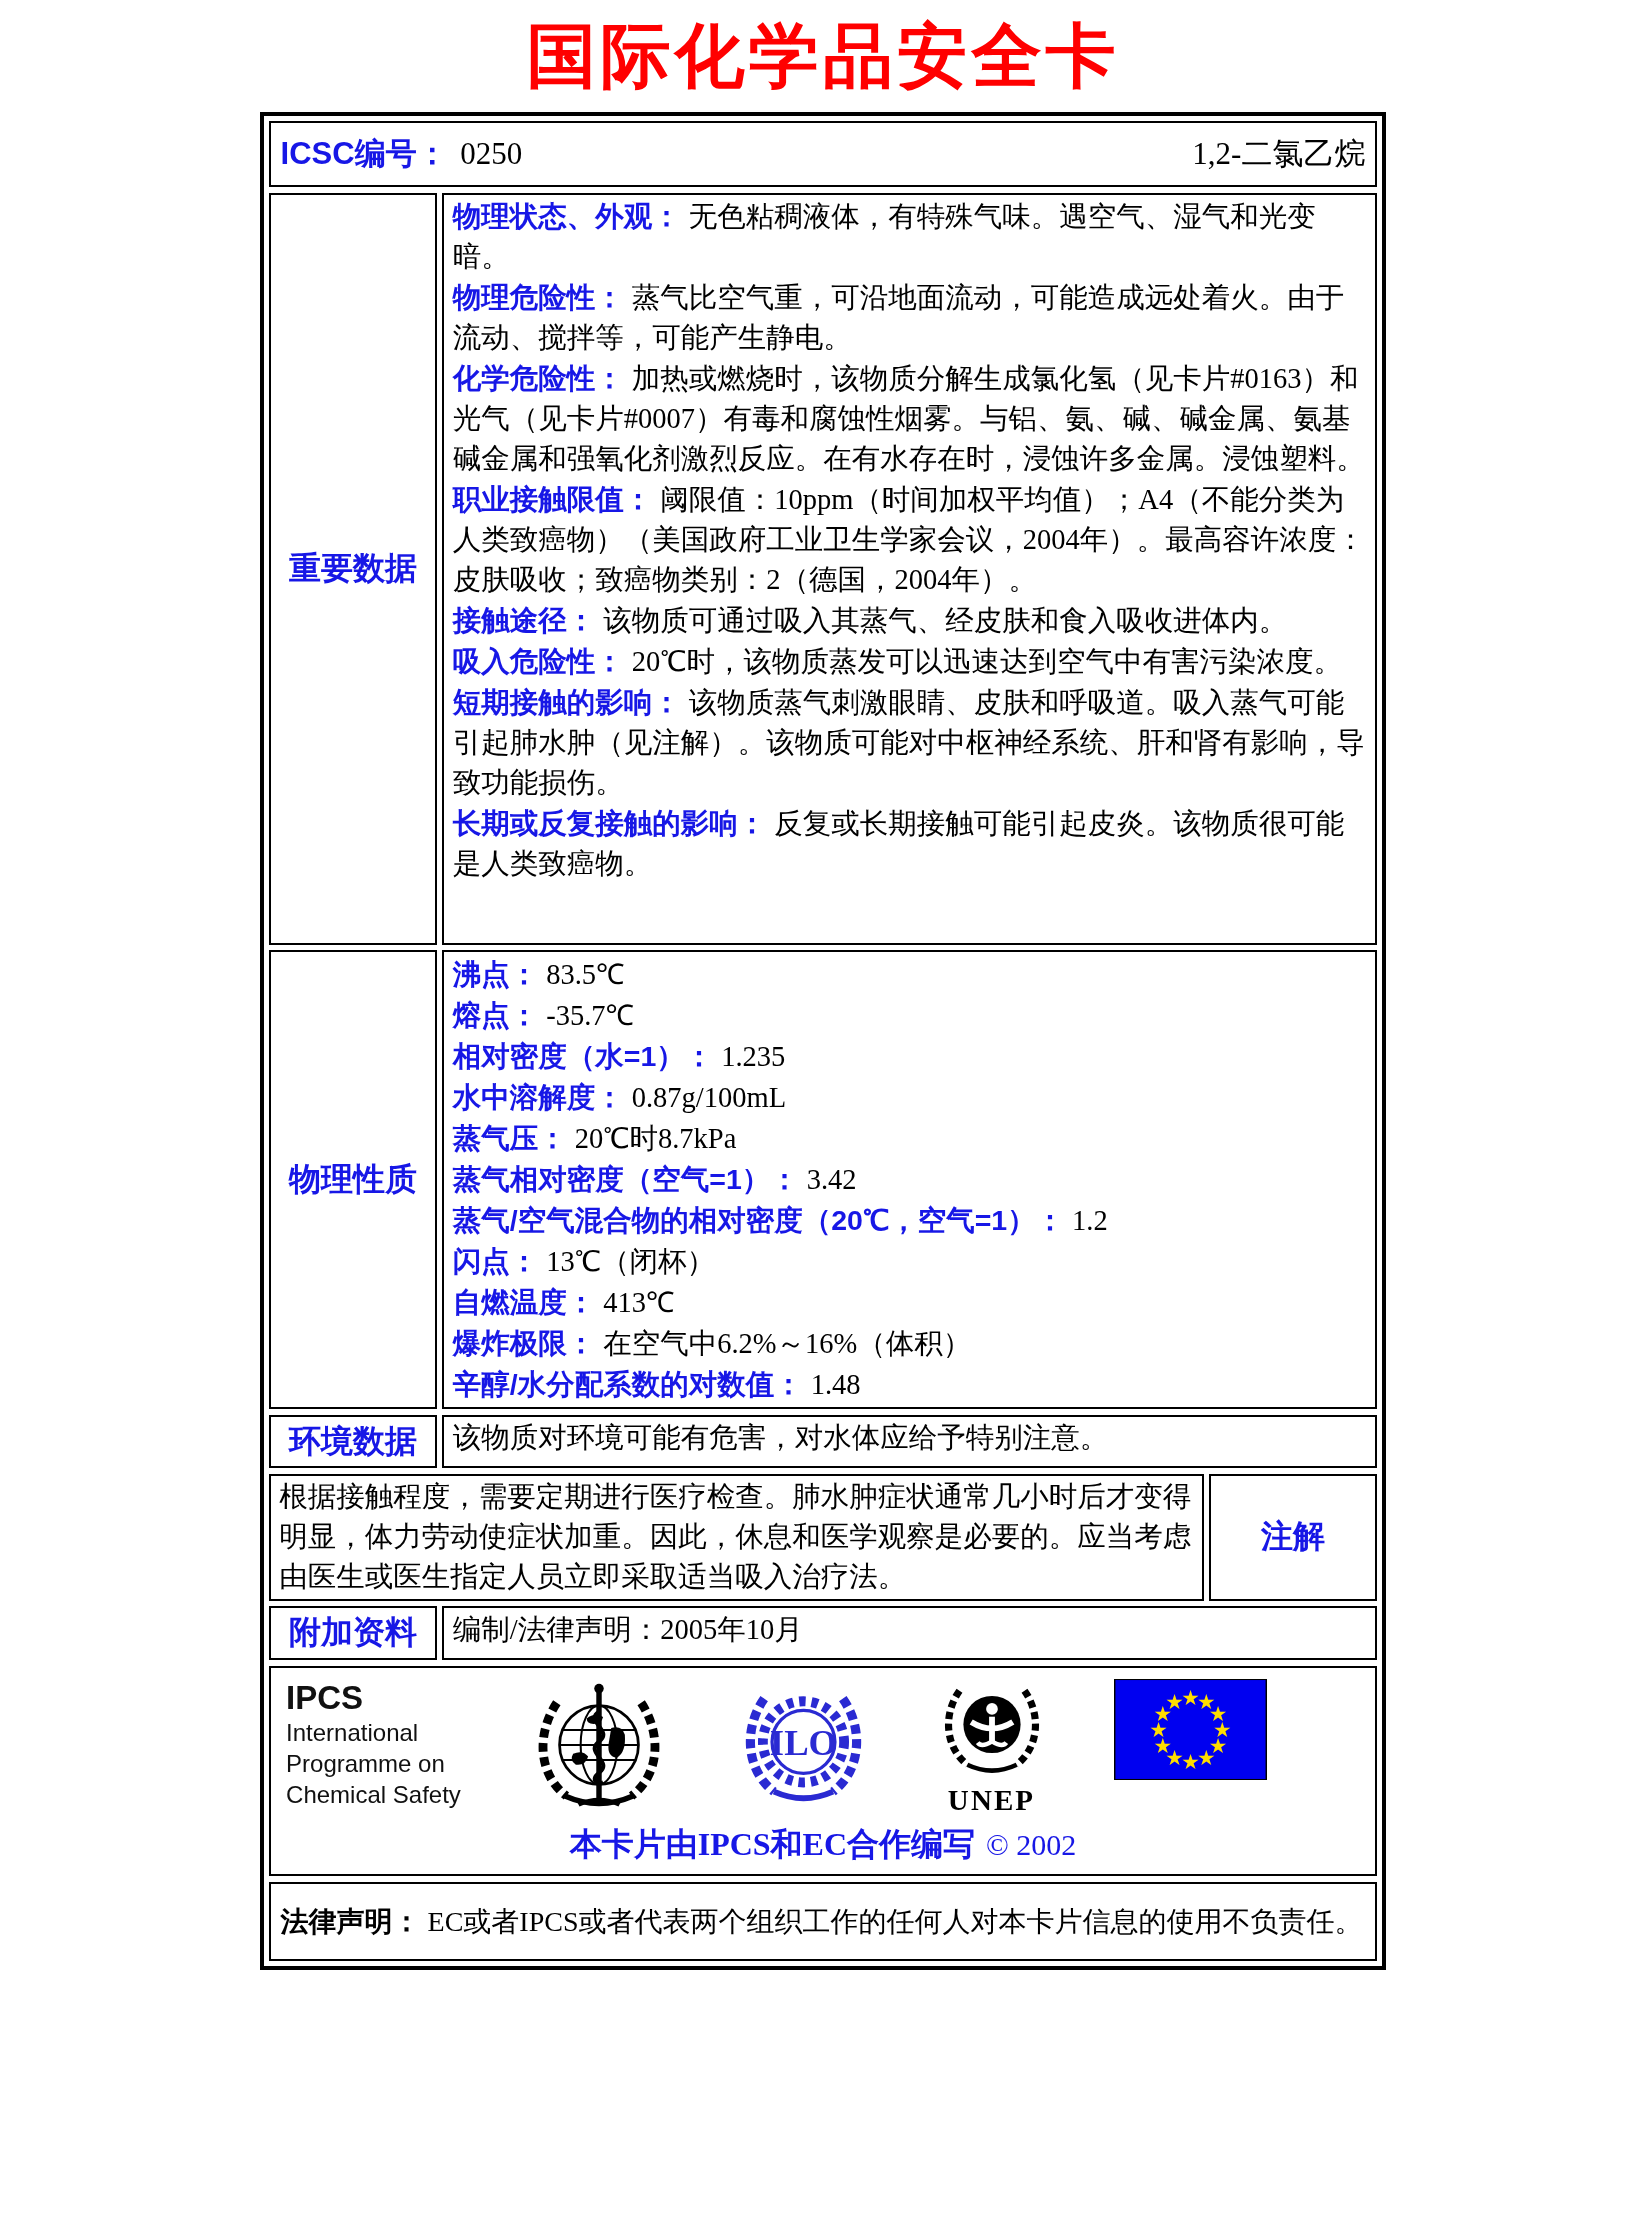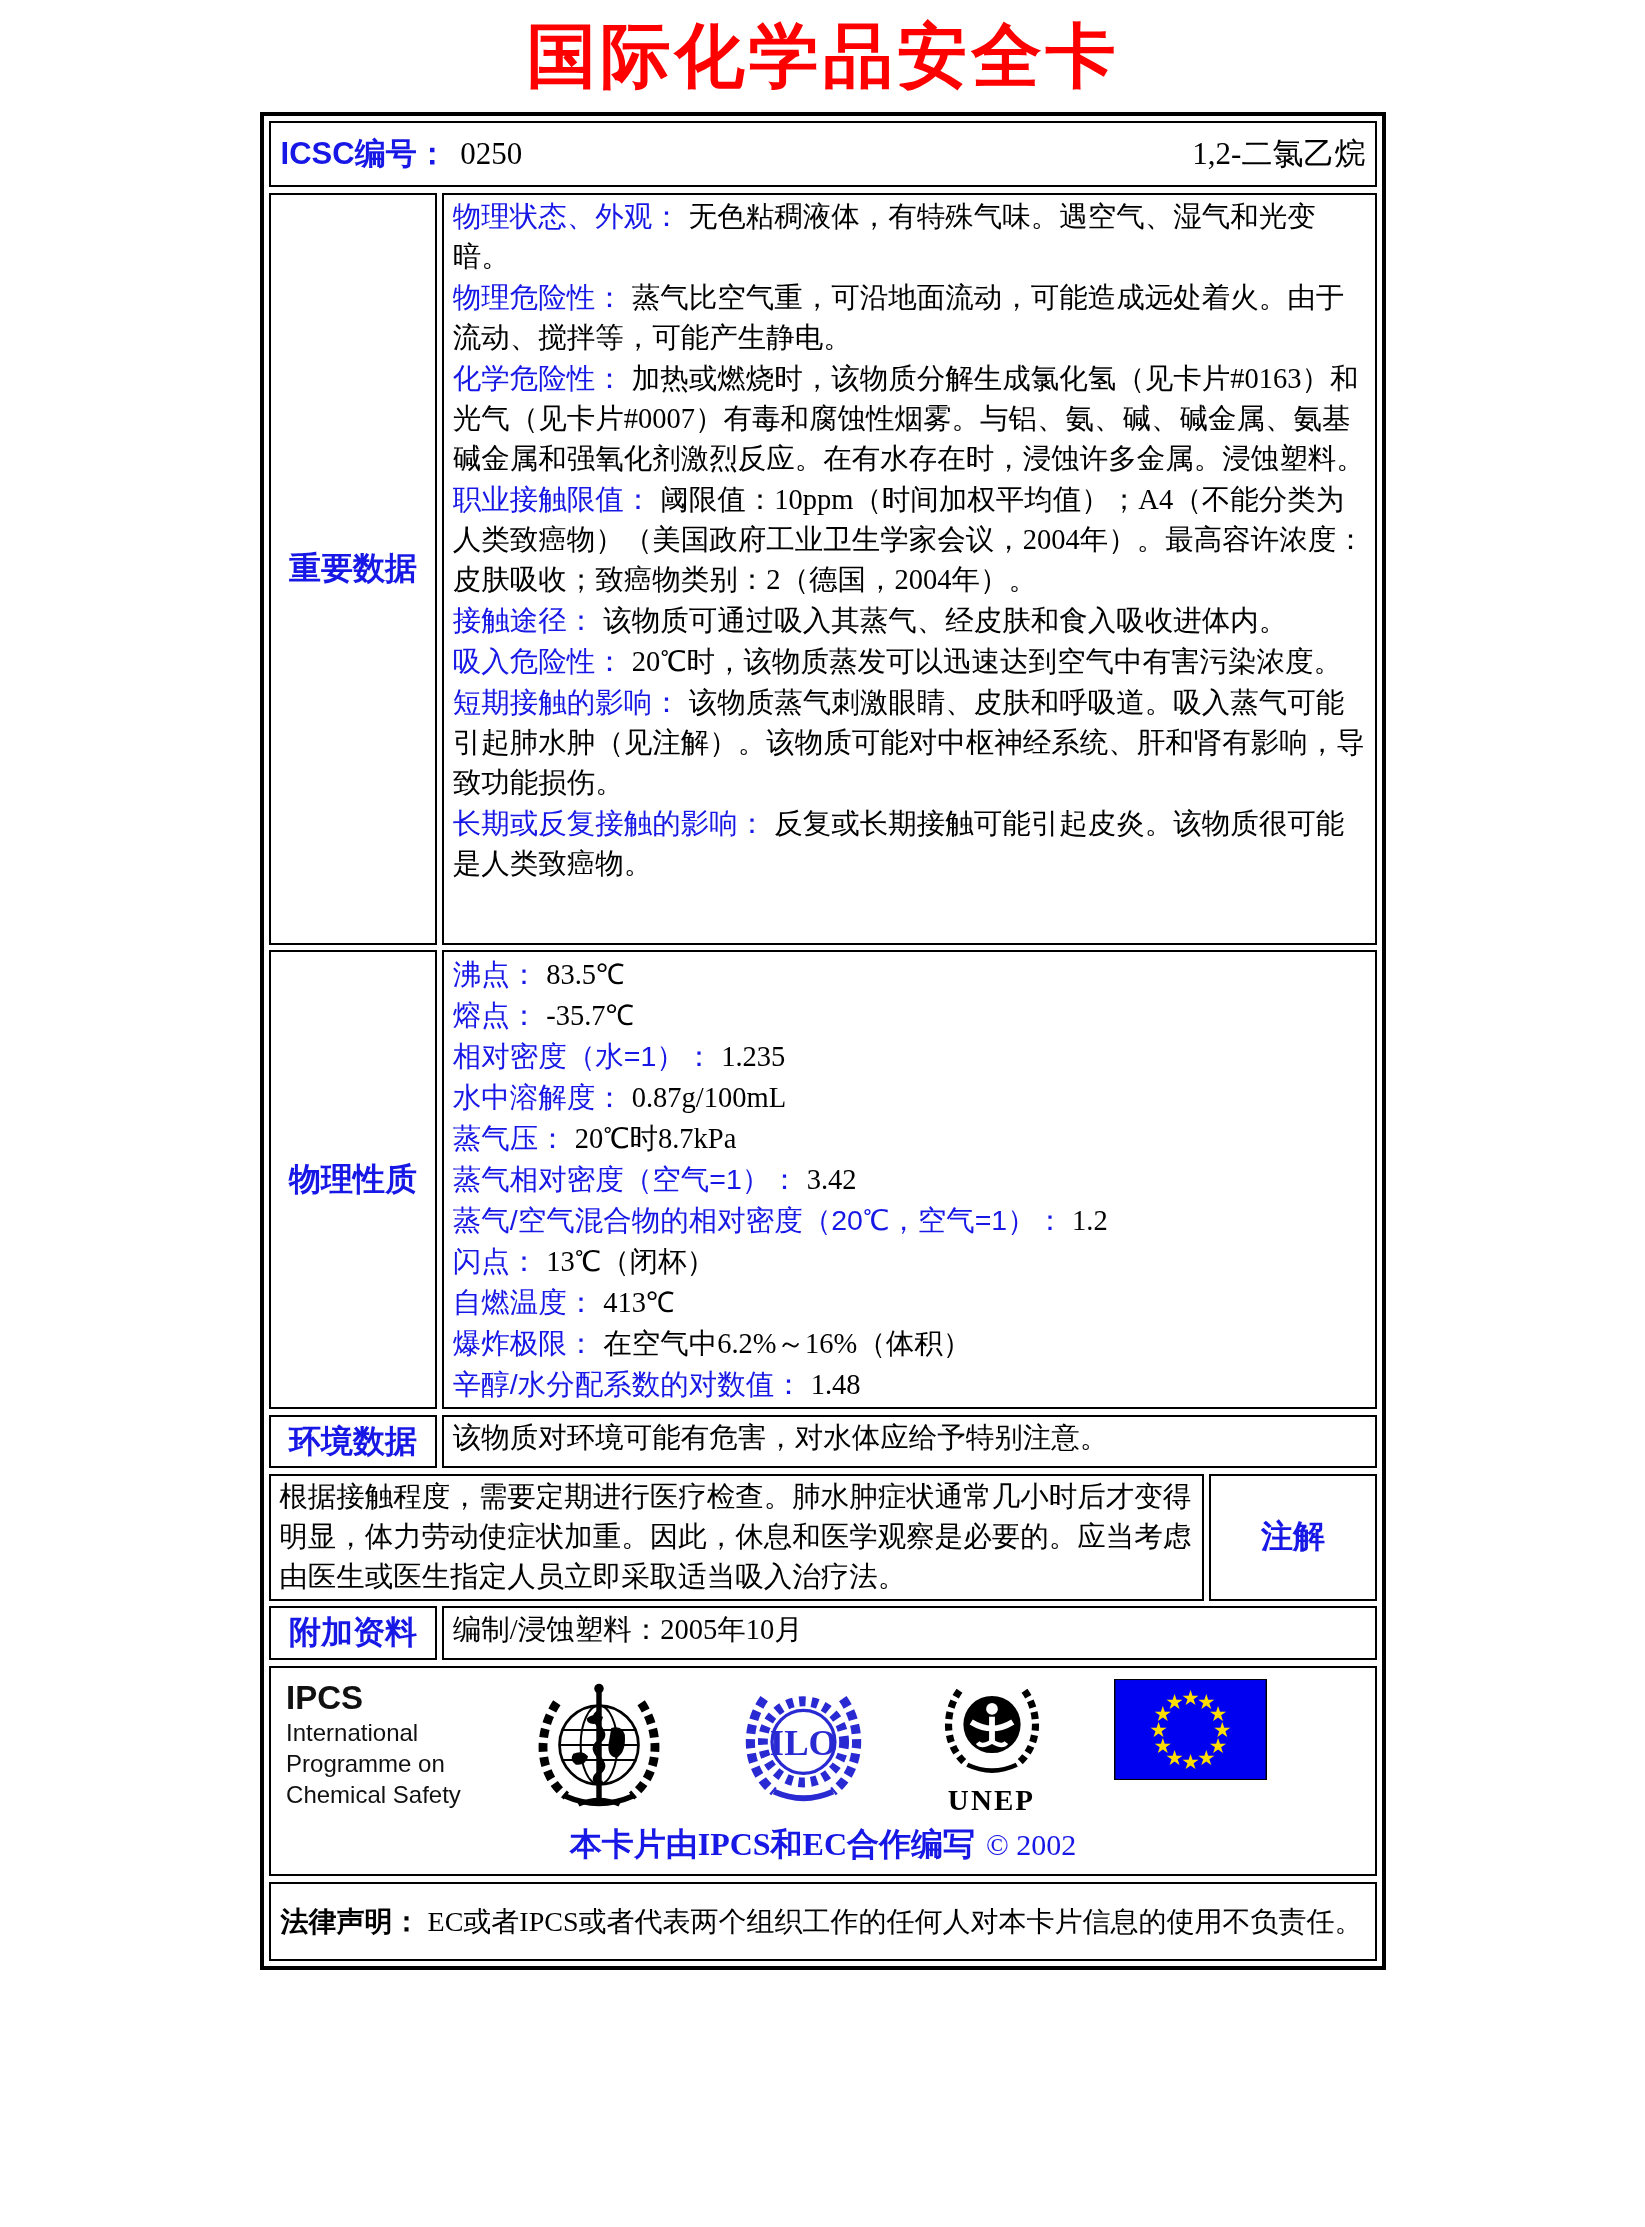--- a/index.html
+++ b/index.html
@@ -62,21 +62,21 @@
     padding:12.5px 9.7px;
     font-size:31px;line-height:1.2;
   }
   .icsc-label{
     color:var(--blue);font-weight:bold;
     font-family:"Liberation Sans", sans-serif;
   }
   .icsc-number{margin-left:12.5px;}
   .chem-name{text-align:right;}
   .blue-label{
-    color:var(--blue);font-weight:normal;
+    color:var(--blue);font-weight:bold;
     font-family:"Liberation Sans", sans-serif;
   }
   .content-cell p{margin:0;}
   .blue-label::after{content:" ";}
   .row-important{min-height:752px;}
   .row-physical{min-height:459px;}
   .row-notes{min-height:124px;}
   .footer-cell{flex:1;padding:9.7px 11px 7px 11px;}
   .logos{
     display:flex;align-items:flex-start;justify-content:space-between;
@@ -166,21 +166,21 @@
   <div class="row row-notes">
     <div class="cell content-cell">
       <p>根据接触程度，需要定期进行医疗检查。肺水肿症状通常几小时后才变得明显，体力劳动使症状加重。因此，休息和医学观察是必要的。应当考虑由医生或医生指定人员立即采取适当吸入治疗法。</p>
     </div>
     <div class="cell label-cell">注解</div>
   </div>
 
   <div class="row">
     <div class="cell label-cell">附加资料</div>
     <div class="cell content-cell">
-      <p>编制/浸蚀塑料：2005年10月</p>
+      <p>编制/法律声明：2005年10月</p>
     </div>
   </div>
 
   <div class="row">
     <div class="cell footer-cell">
       <div class="logos">
 
         <div class="ipcs-block">
           <div class="ipcs-acronym">IPCS</div>
           <div class="ipcs-line">International</div>

